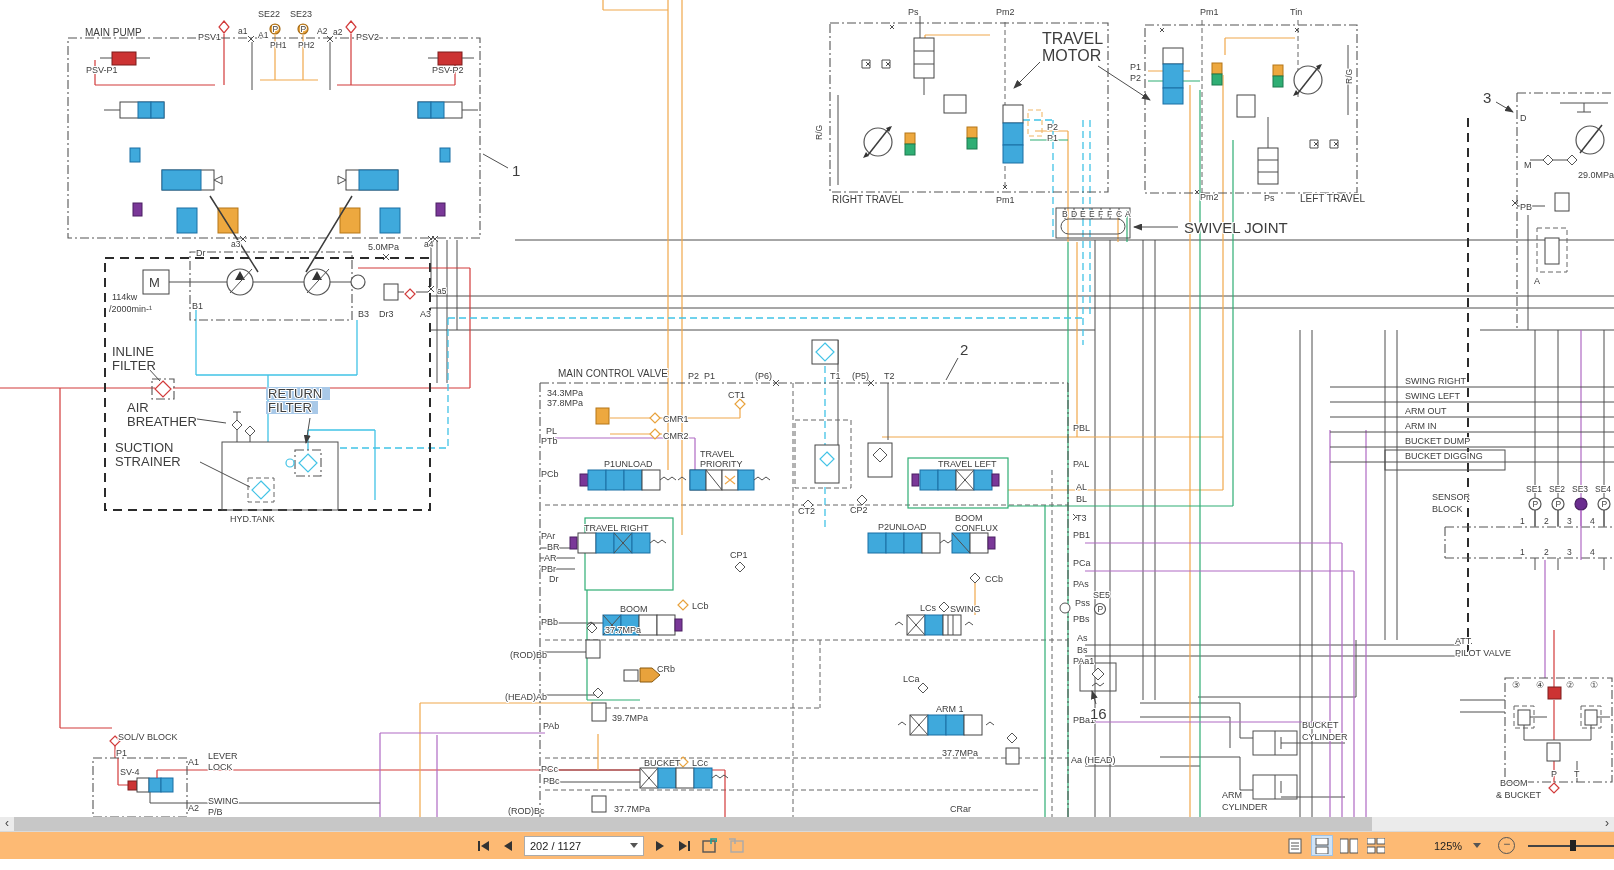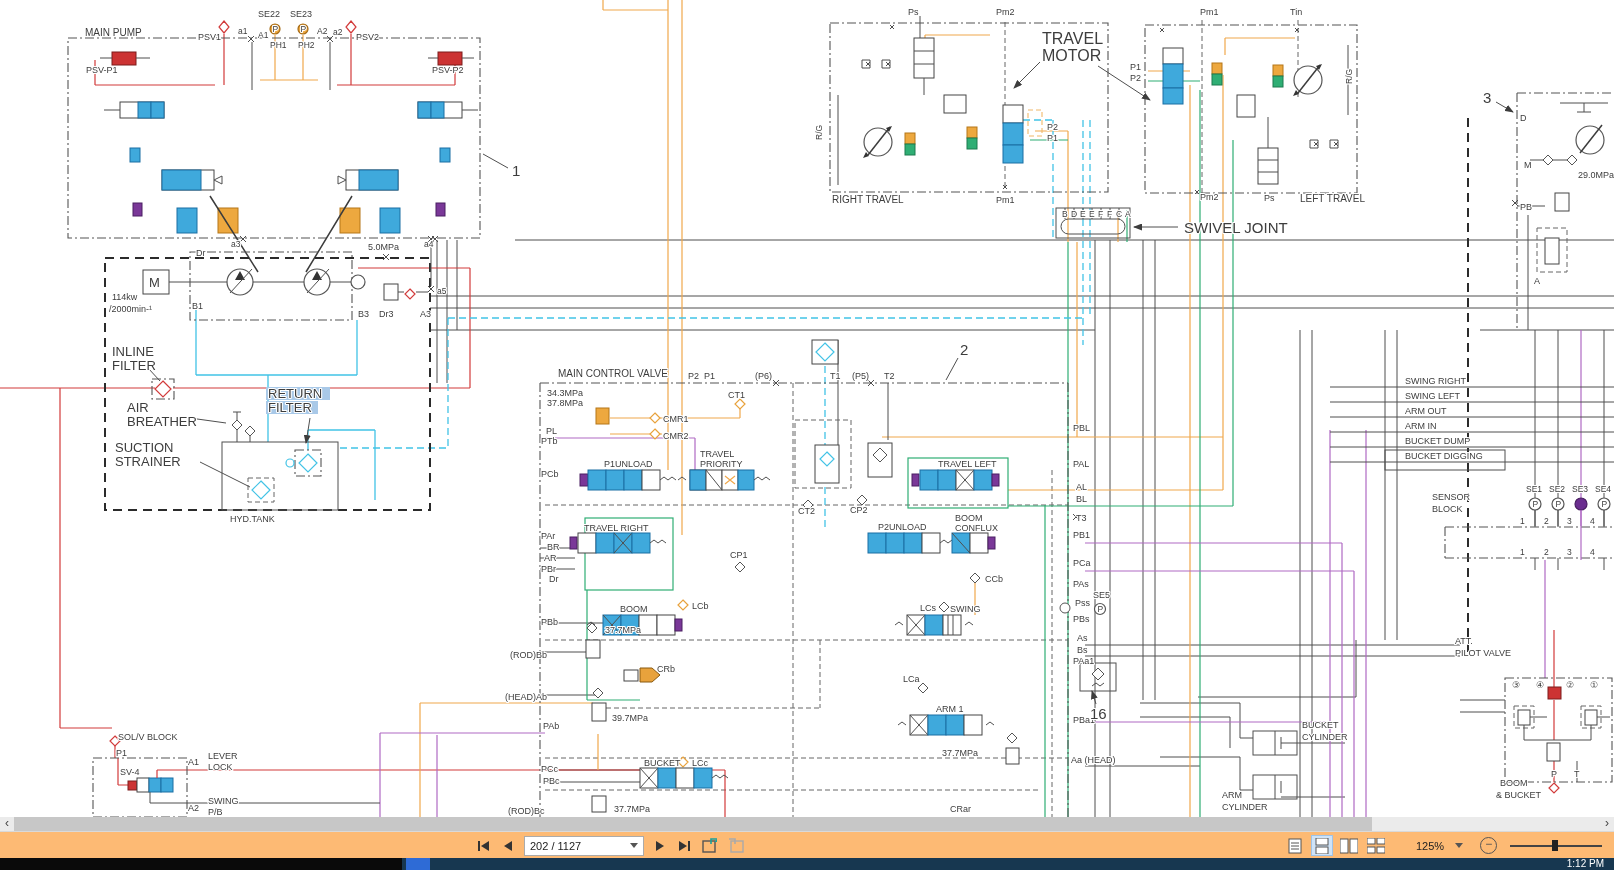--- a/index.html
+++ b/index.html
@@ -53,21 +53,21 @@
   .tb-btn{display:flex;align-items:center;justify-content:center;height:20px;min-width:18px;cursor:pointer;}
   .tri-l{width:0;height:0;border-top:5px solid transparent;border-bottom:5px solid transparent;border-right:8px solid #333;}
   .tri-r{width:0;height:0;border-top:5px solid transparent;border-bottom:5px solid transparent;border-left:8px solid #333;}
   .vbar{width:2px;height:10px;background:#333;margin:0 1px;}
   .page-box{display:flex;align-items:center;justify-content:space-between;width:108px;height:18px;background:#fff;border:1px solid #ababab;padding:0 5px;font-size:11px;color:#222;cursor:text;}
   .caret{width:0;height:0;border-left:4px solid transparent;border-right:4px solid transparent;border-top:5px solid #555;}
   .hist-icon{width:17px;height:15px;}
   .view-cluster{position:absolute;left:1284px;top:0;height:27px;display:flex;align-items:center;gap:5px;}
   .vm-icon{width:20px;height:19px;display:flex;align-items:center;justify-content:center;border:1px solid transparent;cursor:pointer;}
   .vm-icon.active{background:#cfe3f7;border:1px solid #9ec3e8;}
-  .zoom-label{font-size:11px;color:#222;margin-left:24px;}
+  .zoom-label{font-size:11px;color:#222;margin-left:42px;}
   .zoom-caret{margin-left:6px;}
   .zoom-circle{width:15px;height:15px;border-radius:50%;border:1.4px solid #555;color:#555;font-size:12px;line-height:12px;text-align:center;margin-left:12px;cursor:pointer;}
   .zoom-slider{position:relative;width:92px;height:15px;margin-left:8px;cursor:pointer;}
   .zoom-track{position:absolute;left:0;top:7px;width:92px;height:1.6px;background:#444;}
   .zoom-handle{position:absolute;left:42px;top:2px;width:6px;height:11px;background:#222;}
 
   
   .taskbar{position:absolute;left:0;top:858px;width:1614px;height:12px;background:#173750;overflow:hidden;}
   .task-left{position:absolute;left:0;top:0;width:402px;height:12px;background:#0a0a0a;}
   .task-icon{position:absolute;left:406px;top:0;width:24px;height:12px;background:#2e6bd6;}
@@ -711,19 +711,14 @@
     <span class="caret zoom-caret"></span>
     <div class="zoom-circle">−</div>
     <div class="zoom-slider">
       <div class="zoom-track"></div>
       <div class="zoom-handle"></div>
     </div>
 
   </div>
 </div>
 
-<div class="taskbar">
-  <div class="task-left"></div>
-  <div class="task-icon"></div>
-  <div class="task-clock">1:12 PM</div>
+
 </div>
 
-</div>
-
 </body></html>

